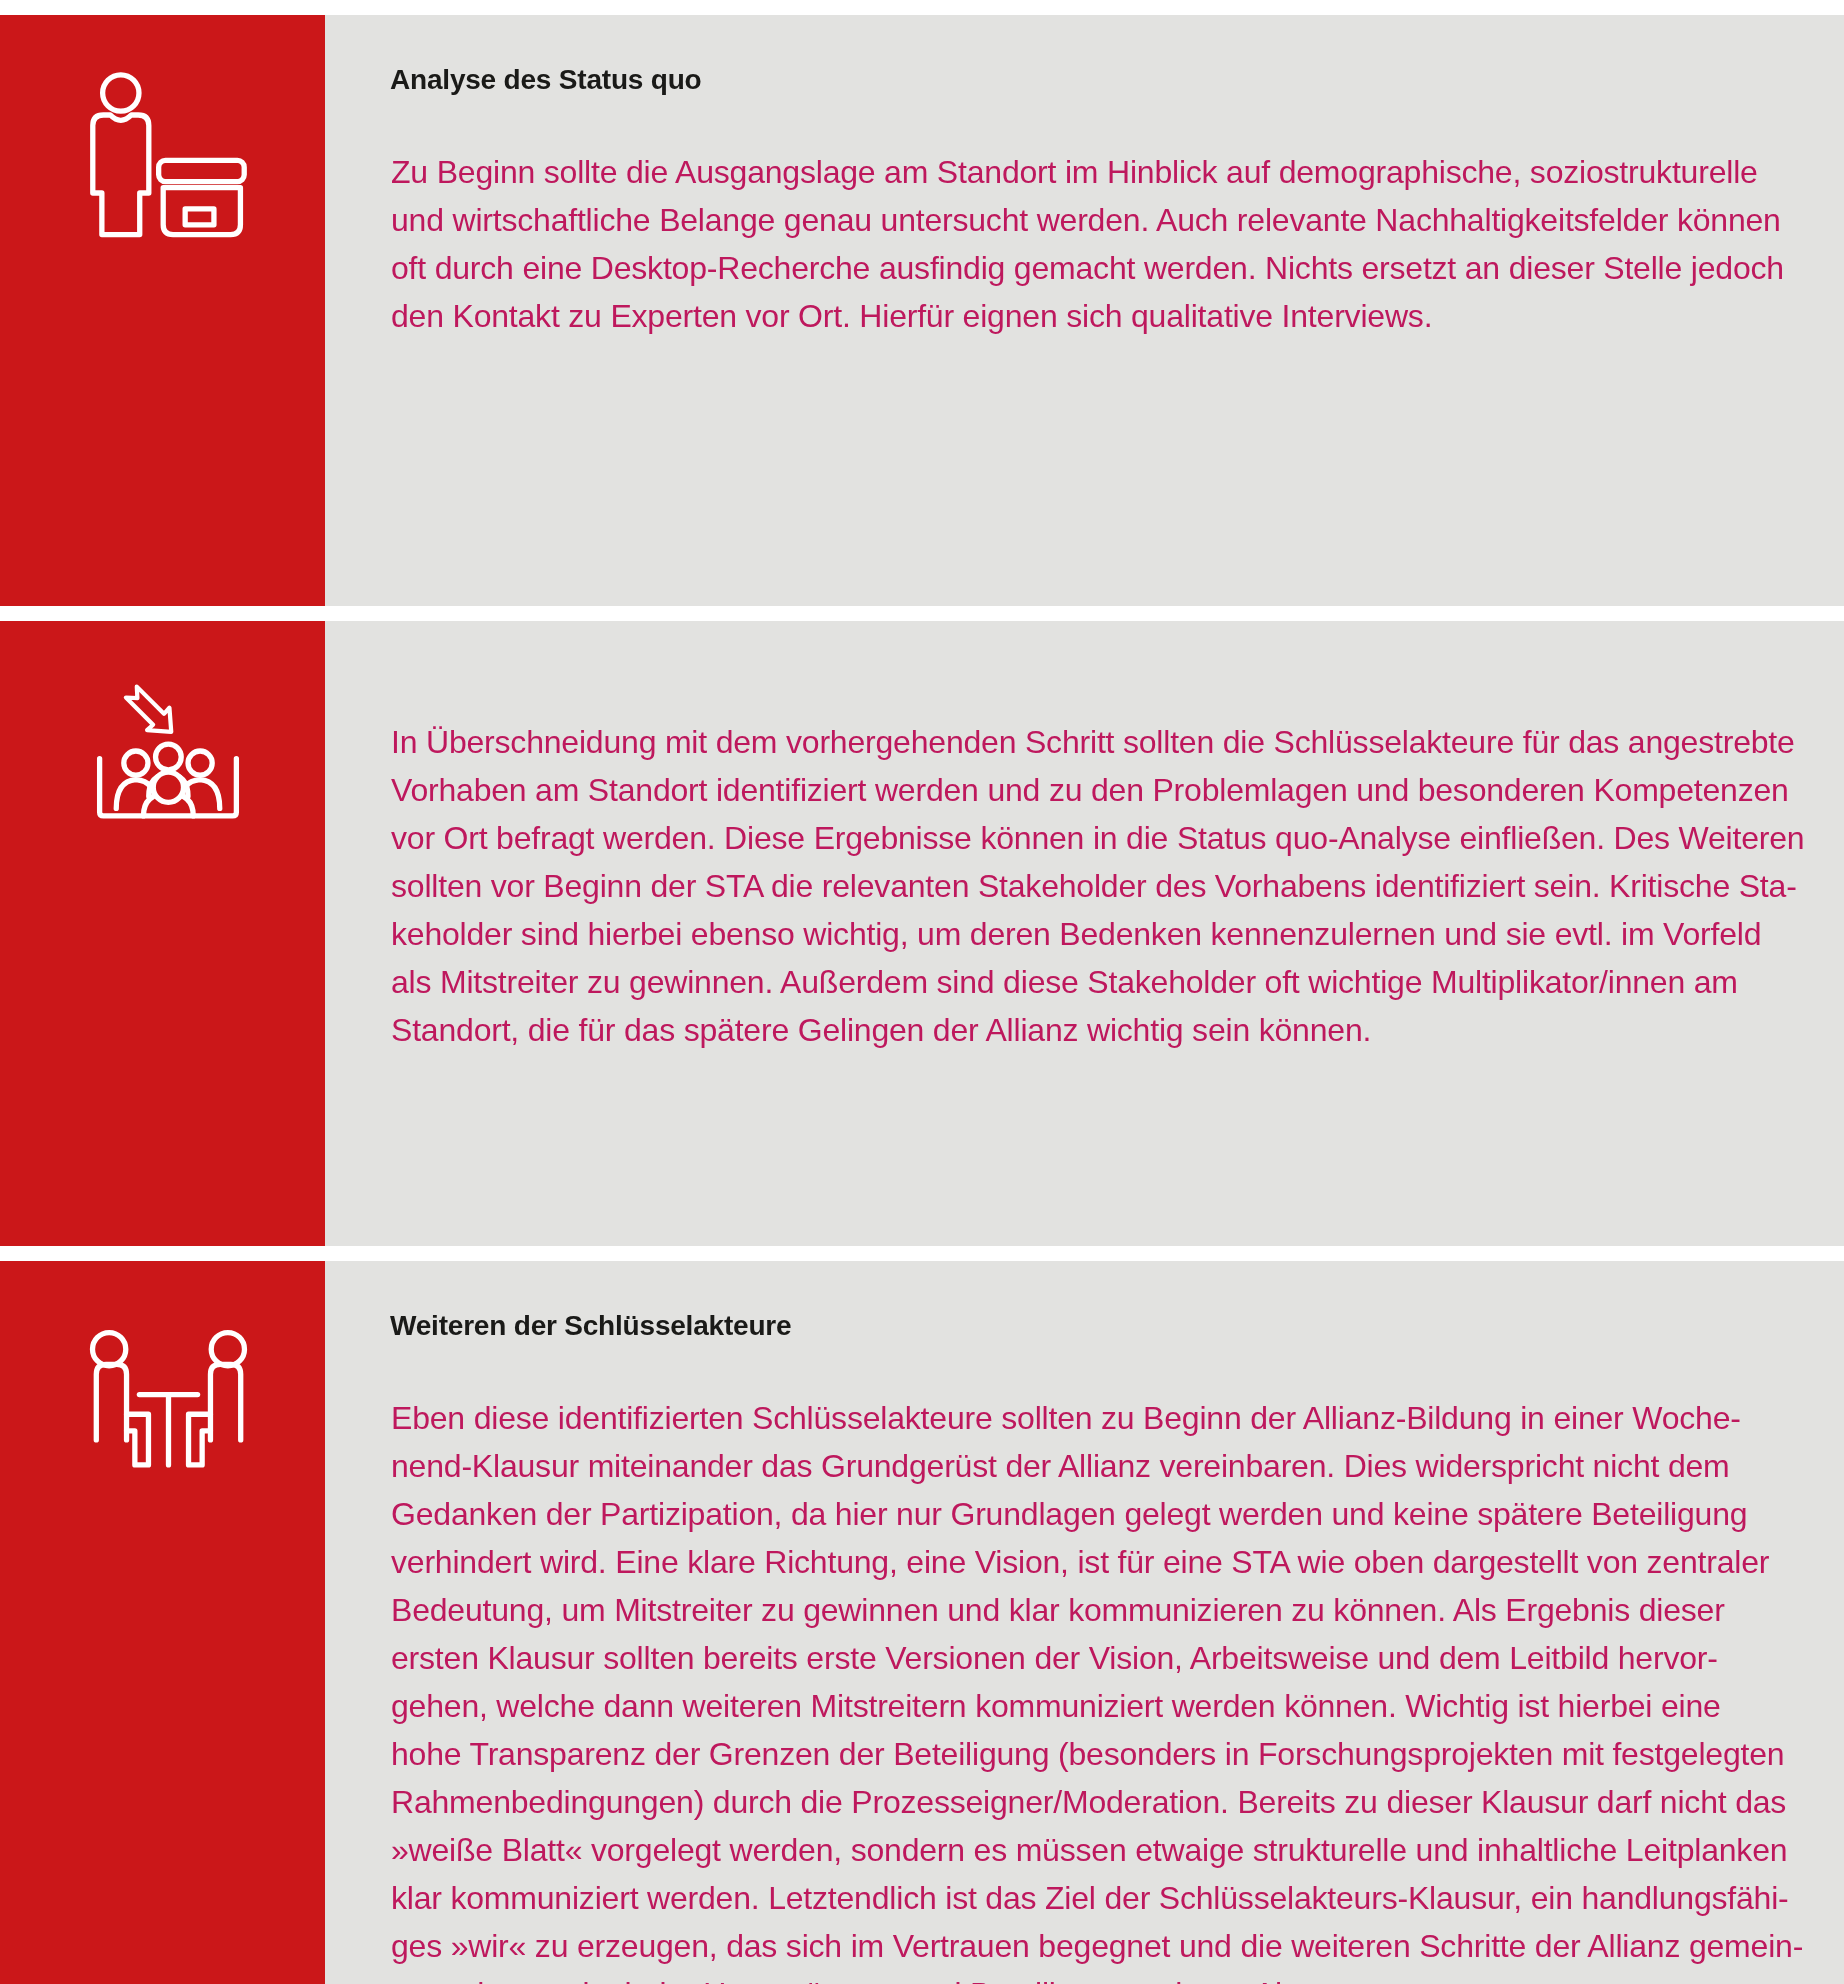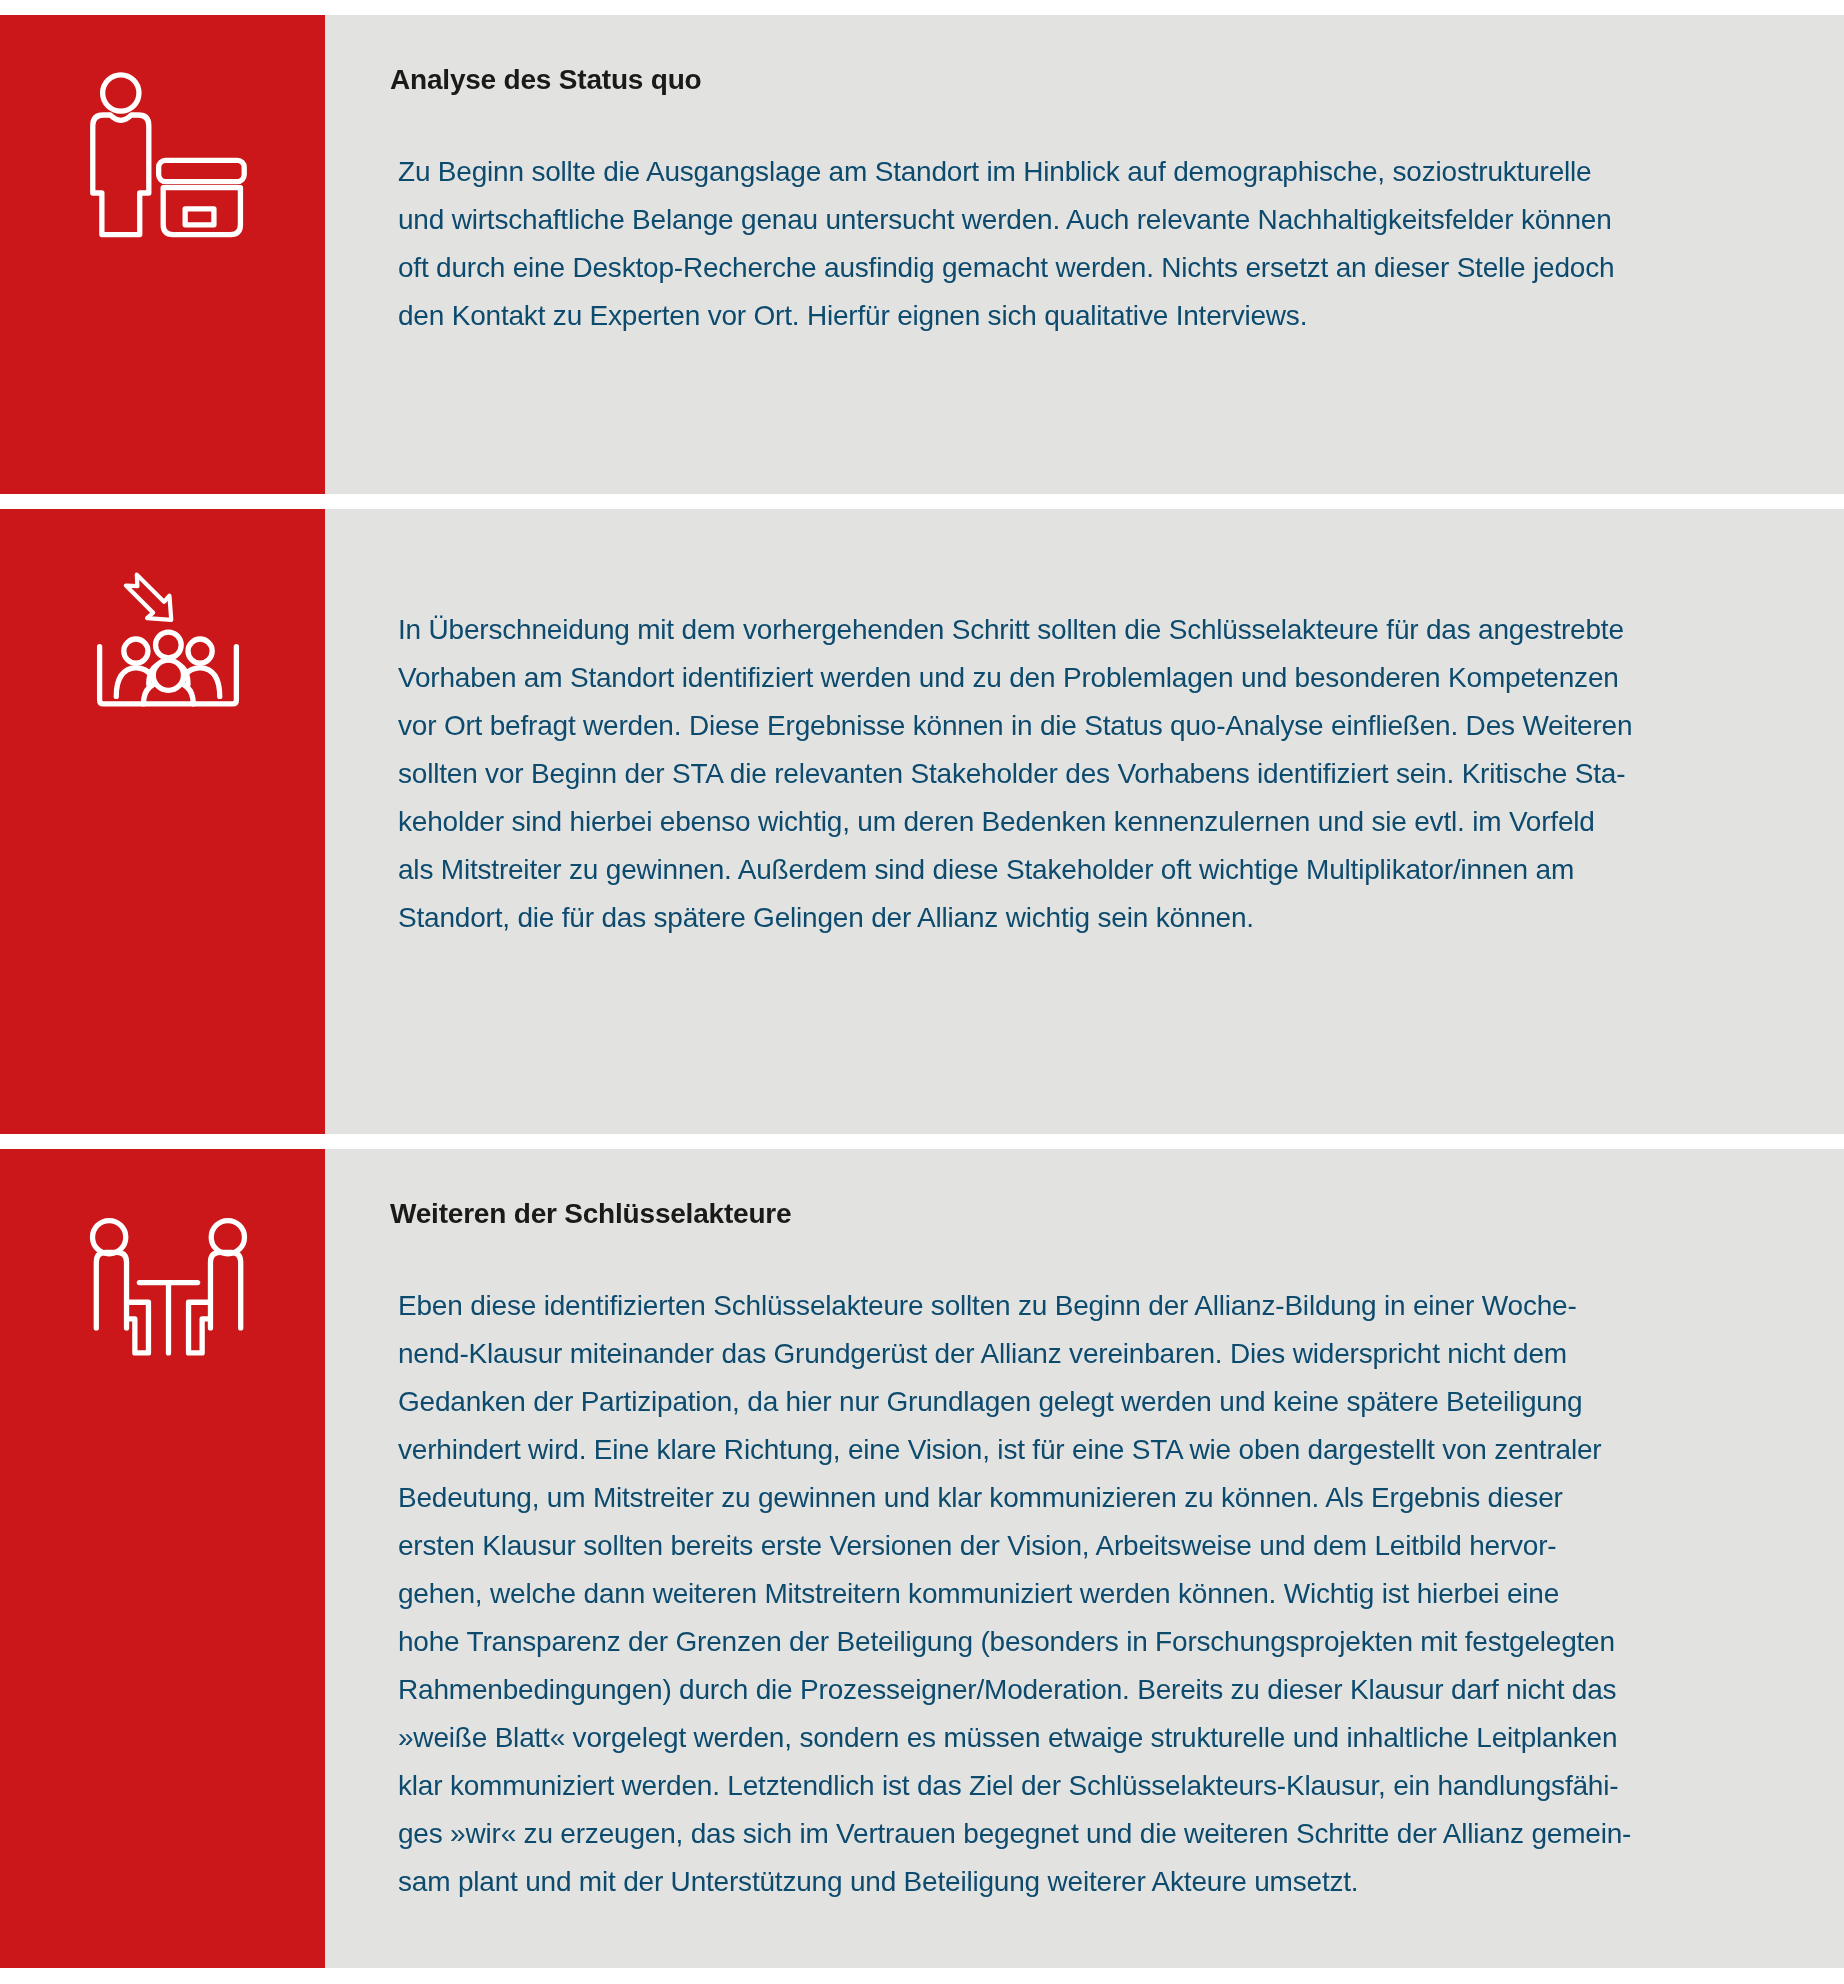--- a/index.html
+++ b/index.html
@@ -15,36 +15,36 @@
     width:325px;flex:0 0 325px;
     background:var(--accent,#CB1719);
     position:relative;
   }
   .gray{
     flex:1 1 auto;
     background:var(--panel,#E2E2E0);
     padding:47px 30px 0 65px;
     box-sizing:border-box;
   }
-  .row-1{height:479px;justify-content:flex-end;}
+  .row-1{height:591px;justify-content:flex-end;}
   .row-2{height:625px;}
   .row-3{height:819px;}
   h2{
     margin:0;
     font-size:28px;
     line-height:36px;
     font-weight:bold;
     color:#1a1a18;
     letter-spacing:-0.2px;
   }
   p.body{
-    margin:50px 0 0 8px;
-    font-size:28px;
+    margin:50px 0 0 1px;
+    font-size:32px;
     line-height:48px;
-    color:#0c4a6e;
+    color:#be185d;
     letter-spacing:-0.2px;
     white-space:pre-line;
   }
   .icon{position:absolute;}
   .icon-1{left:89px;top:59px;}
   .icon-2{left:98px;top:62px;}
   .icon-3{left:91px;top:70px;}
   svg{display:block;overflow:visible;}
   svg *{vector-effect:none;}
 </style>

